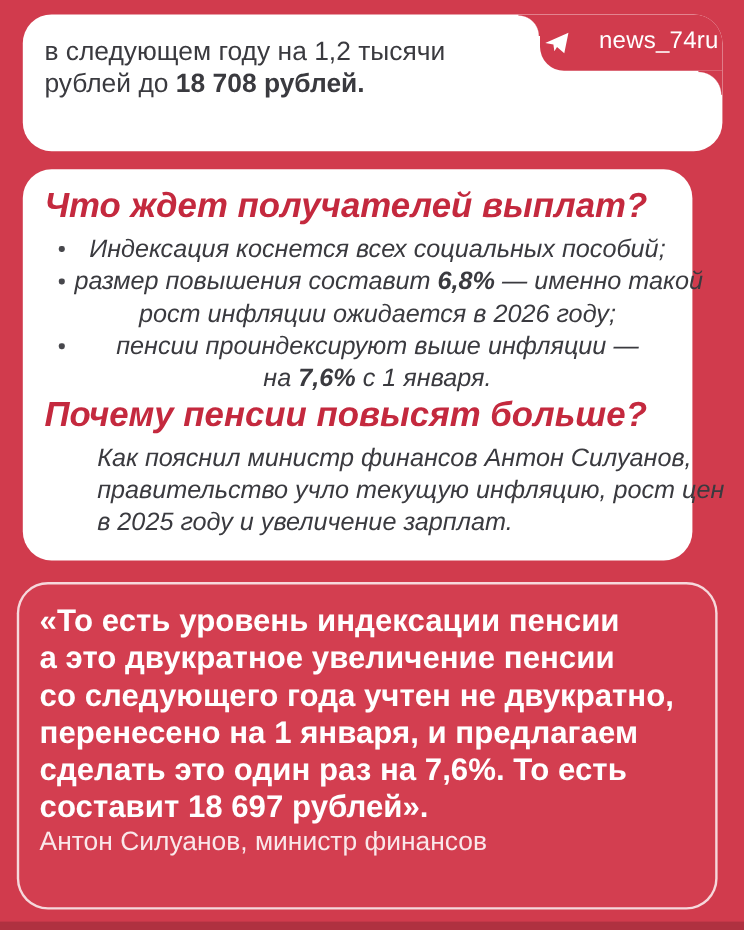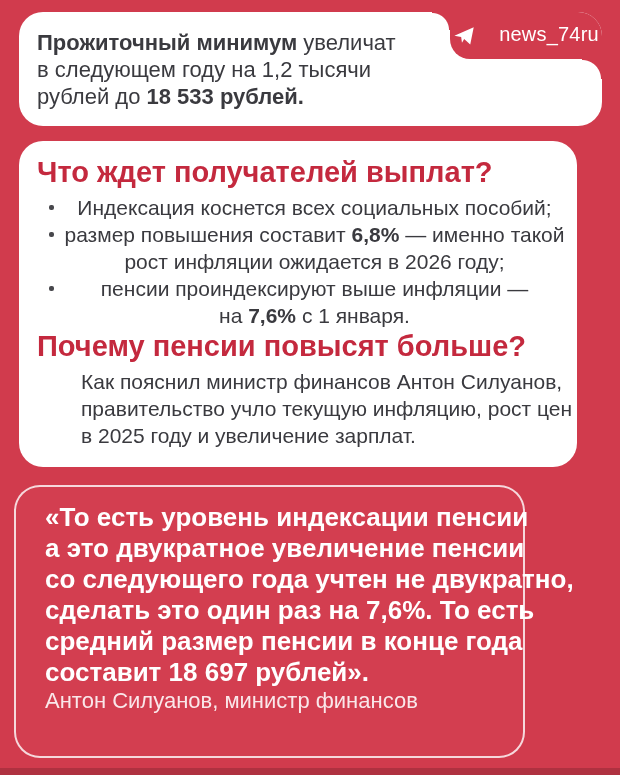--- a/index.html
+++ b/index.html
@@ -27,64 +27,63 @@
     position:absolute;top:0;right:0;width:152px;height:47px;
     background:var(--red);border-bottom-left-radius:20px;
     display:flex;align-items:center;justify-content:center;gap:24px;
   }
   .badge .label{color:#fff;font-size:20px;letter-spacing:.2px;padding-bottom:2px;}
   .badge svg{display:block;}
   .fillet{position:absolute;background:radial-gradient(20px at 0% 100%,#fff 18.5px,var(--red) 19.5px);width:20px;height:20px;}
   .fillet-a{top:47px;right:0;}
   .fillet-b{top:0;right:152px;width:18px;height:18px;background:radial-gradient(18px at 0% 100%,#fff 16.5px,var(--red) 17.5px);}
   
-  .card2{left:19px;top:141px;width:558px;min-height:326px;padding:14px 10px 14px 18px;}
+  .card2{left:19px;top:141px;width:558px;min-height:326px;padding:14px 10px 14px 18px;font-style:italic;}
   .card2 h2{
     margin:0;font-size:29px;line-height:34px;font-weight:700;color:var(--heading);
     white-space:nowrap;
   }
   .card2 h2.second{}
   ul.blist{list-style:none;margin:5px 0 0 0;padding:0;}
   li.bullet{position:relative;padding-left:25px;margin:0;text-align:center;}
   li.bullet .dot{
     position:absolute;left:12px;top:11px;width:5px;height:5px;border-radius:2px;
     background:#47474c;
   }
   li.bullet .tline, .para .tline{
     font-size:21px;line-height:27px;color:var(--body);white-space:nowrap;
   }
   .para{margin-top:5px;margin-left:44px;}
   
   .card3{
-    position:absolute;left:14px;top:485px;width:511px;height:273px;
+    position:absolute;left:14px;top:485px;width:584px;height:273px;
     box-sizing:border-box;background:#d33e50;
     border:2px solid rgba(255,255,255,.8);border-radius:26px;
-    padding:15px 10px 12px 29px;
+    padding:15px 10px 12px 17px;
   }
   .quote .tline{
     color:#fff;font-weight:700;font-size:26px;line-height:31px;white-space:nowrap;
   }
   .attribution{
     color:rgba(255,255,255,.88);font-size:22px;line-height:26px;
     white-space:nowrap;
   }
   .bottom-strip{
     position:absolute;left:0;right:0;bottom:0;height:7px;background:rgba(0,0,0,.16);
   }
 </style>
 </head>
 <body>
 
 <div class="canvas">
 
   <div class="card card1">
     <div class="card1-text">
-        <div class="tline"><span class="b">Прожиточный минимум</span><span> увеличат</span></div>
         <div class="tline"><span>в следующем году на 1,2 тысячи</span></div>
-        <div class="tline"><span>рублей до </span><span class="b">18 533 рублей.</span></div>
+        <div class="tline"><span>рублей до </span><span class="b">18 708 рублей.</span></div>
       </div>
     <div class="badge">
       <span>
         <svg width="22" height="22" viewBox="0 0 24 24" fill="#ffffff" xmlns="http://www.w3.org/2000/svg">
           <path d="M1.5 11.8 L22.6 2.4 L18.8 21.2 L12.2 15.4 L9.8 19.4 L8.9 13.1 Z"></path>
         </svg>
       </span>
       <span class="label">news_74ru</span>
     </div>
     <div class="fillet fillet-a"></div>
@@ -121,21 +120,21 @@
         <div class="tline">правительство учло текущую инфляцию, рост цен</div>
         <div class="tline">в 2025 году и увеличение зарплат.</div>
       </div>
   </div>
 
   <div class="card3">
     <div class="quote">
         <div class="tline">«То есть уровень индексации пенсии</div>
         <div class="tline">а это двукратное увеличение пенсии</div>
         <div class="tline">со следующего года учтен не двукратно,</div>
+        <div class="tline">перенесено на 1 января, и предлагаем</div>
         <div class="tline">сделать это один раз на 7,6%. То есть</div>
-        <div class="tline">средний размер пенсии в конце года</div>
         <div class="tline">составит 18 697 рублей».</div>
       </div>
     <div class="attribution">Антон Силуанов, министр финансов</div>
   </div>
 
   <div class="bottom-strip"></div>
 </div>
 
 </body></html>

